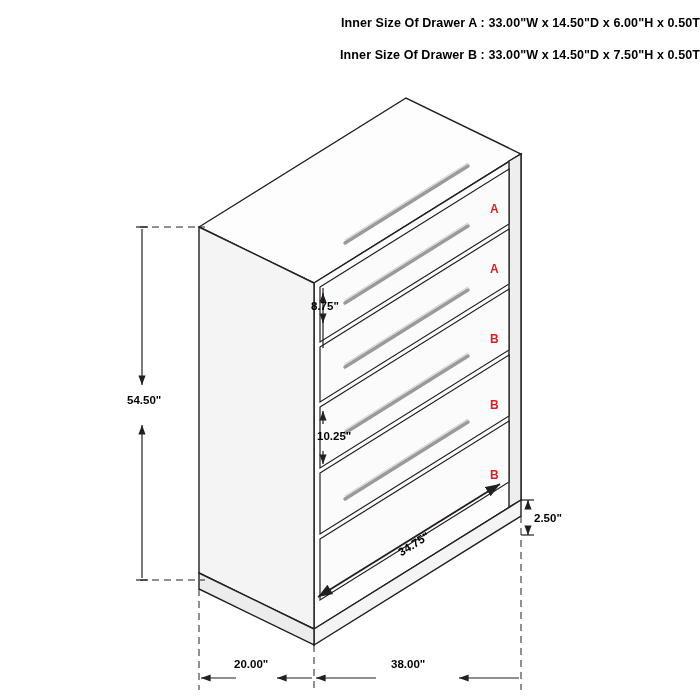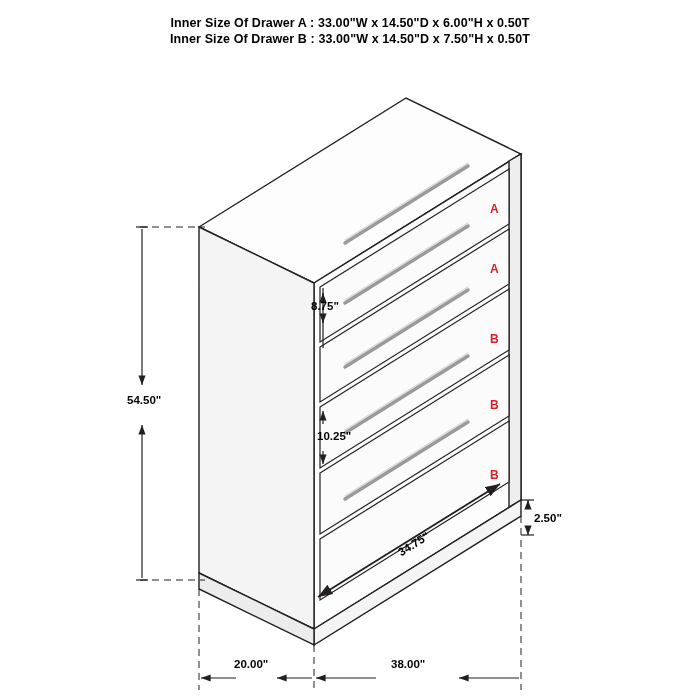--- a/index.html
+++ b/index.html
@@ -12,28 +12,28 @@
     width: 700px;
     height: 700px;
     background: #ffffff;
     font-family: "Liberation Sans", sans-serif;
     overflow: hidden;
   }
   .hdr {
     position: absolute;
     left: 0;
     width: 700px;
-    text-align: center;
+    text-align: right;
     font-size: 12.5px;
     font-weight: bold;
     color: #000000;
     letter-spacing: 0.1px;
   }
   #hdr1 { top: 16px; }
-  #hdr2 { top: 32px; }
+  #hdr2 { top: 48px; }
 
   #svgwrap {
     position: absolute;
     left: 0;
     top: 0;
     width: 700px;
     height: 700px;
   }
   .lbl {
     position: absolute;

